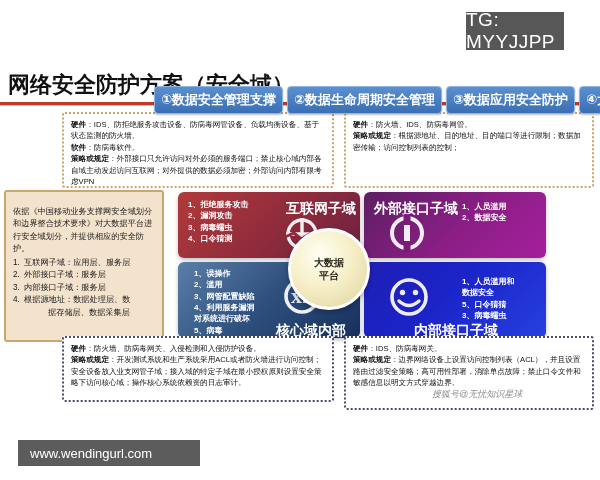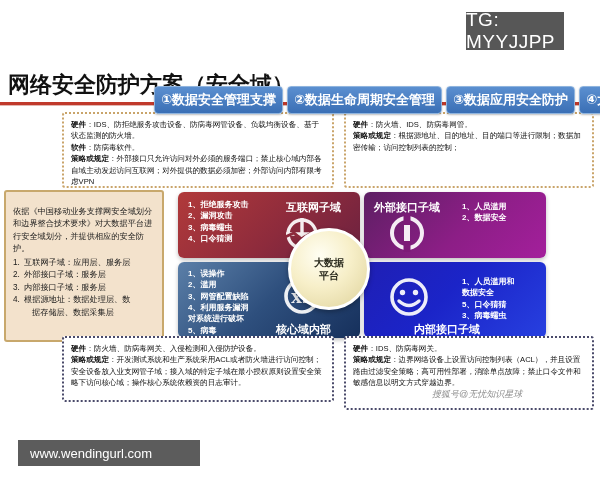--- a/index.html
+++ b/index.html
@@ -89,33 +89,33 @@
     box-sizing:border-box;
     font-size:8.2px;
     line-height:1.52;
     color:#1a1a1a;
     z-index:3;
   }
   .left-panel .lead{display:block;margin-bottom:1px;margin-top:8px;}
   .left-panel ol{margin:0;padding:0;list-style:none;}
   .left-panel ol li{display:block;padding-left:11px;position:relative;}
   .left-panel ol li .num{position:absolute;left:0;top:0;}
-  .left-panel ol li .sub{display:block;padding-left:8px;}
+  .left-panel ol li .sub{display:block;padding-left:8px;margin-left:16px;}
 
   
   .quad{
     position:absolute;
     border-radius:6px;
     color:#fff;
     box-sizing:border-box;
     z-index:2;
     box-shadow:0 2px 4px rgba(0,0,0,.25);
   }
   .quad .qname{
-    position:absolute;font-size:11px;font-weight:bold;white-space:nowrap;
+    position:absolute;font-size:14px;font-weight:bold;white-space:nowrap;
   }
   .quad ul{margin:0;padding:0;list-style:none;position:absolute;}
   .quad ul li{font-size:8px;line-height:1.42;white-space:nowrap;font-weight:bold;}
 
   #q-internet{
     left:178px;top:192px;width:182px;height:66px;
     background:linear-gradient(135deg,#b13a3a 0%,#8e2b3c 55%,#6b2140 100%);
   }
   #q-internet ul{left:10px;top:7px;}
   #q-internet .qname{left:108px;top:8px;}
@@ -124,21 +124,21 @@
     left:364px;top:192px;width:182px;height:66px;
     background:linear-gradient(135deg,#5d1f63 0%,#8c1e86 55%,#a41f9c 100%);
   }
   #q-ext ul{left:98px;top:9px;}
   #q-ext .qname{left:10px;top:8px;}
 
   #q-core{
     left:178px;top:262px;width:182px;height:76px;
     background:linear-gradient(135deg,#5b7fa8 0%,#2e4f7d 50%,#16305c 100%);
   }
-  #q-core ul{left:10px;top:6px;}
+  #q-core ul{left:16px;top:6px;}
   #q-core .qname{left:98px;top:60px;}
 
   #q-int{
     left:364px;top:262px;width:182px;height:76px;
     background:linear-gradient(135deg,#1f1fb4 0%,#1b24c8 45%,#2740e0 100%);
   }
   #q-int ul{left:98px;top:14px;}
   #q-int .qname{left:10px;top:60px;padding-left:40px;}
 
   

